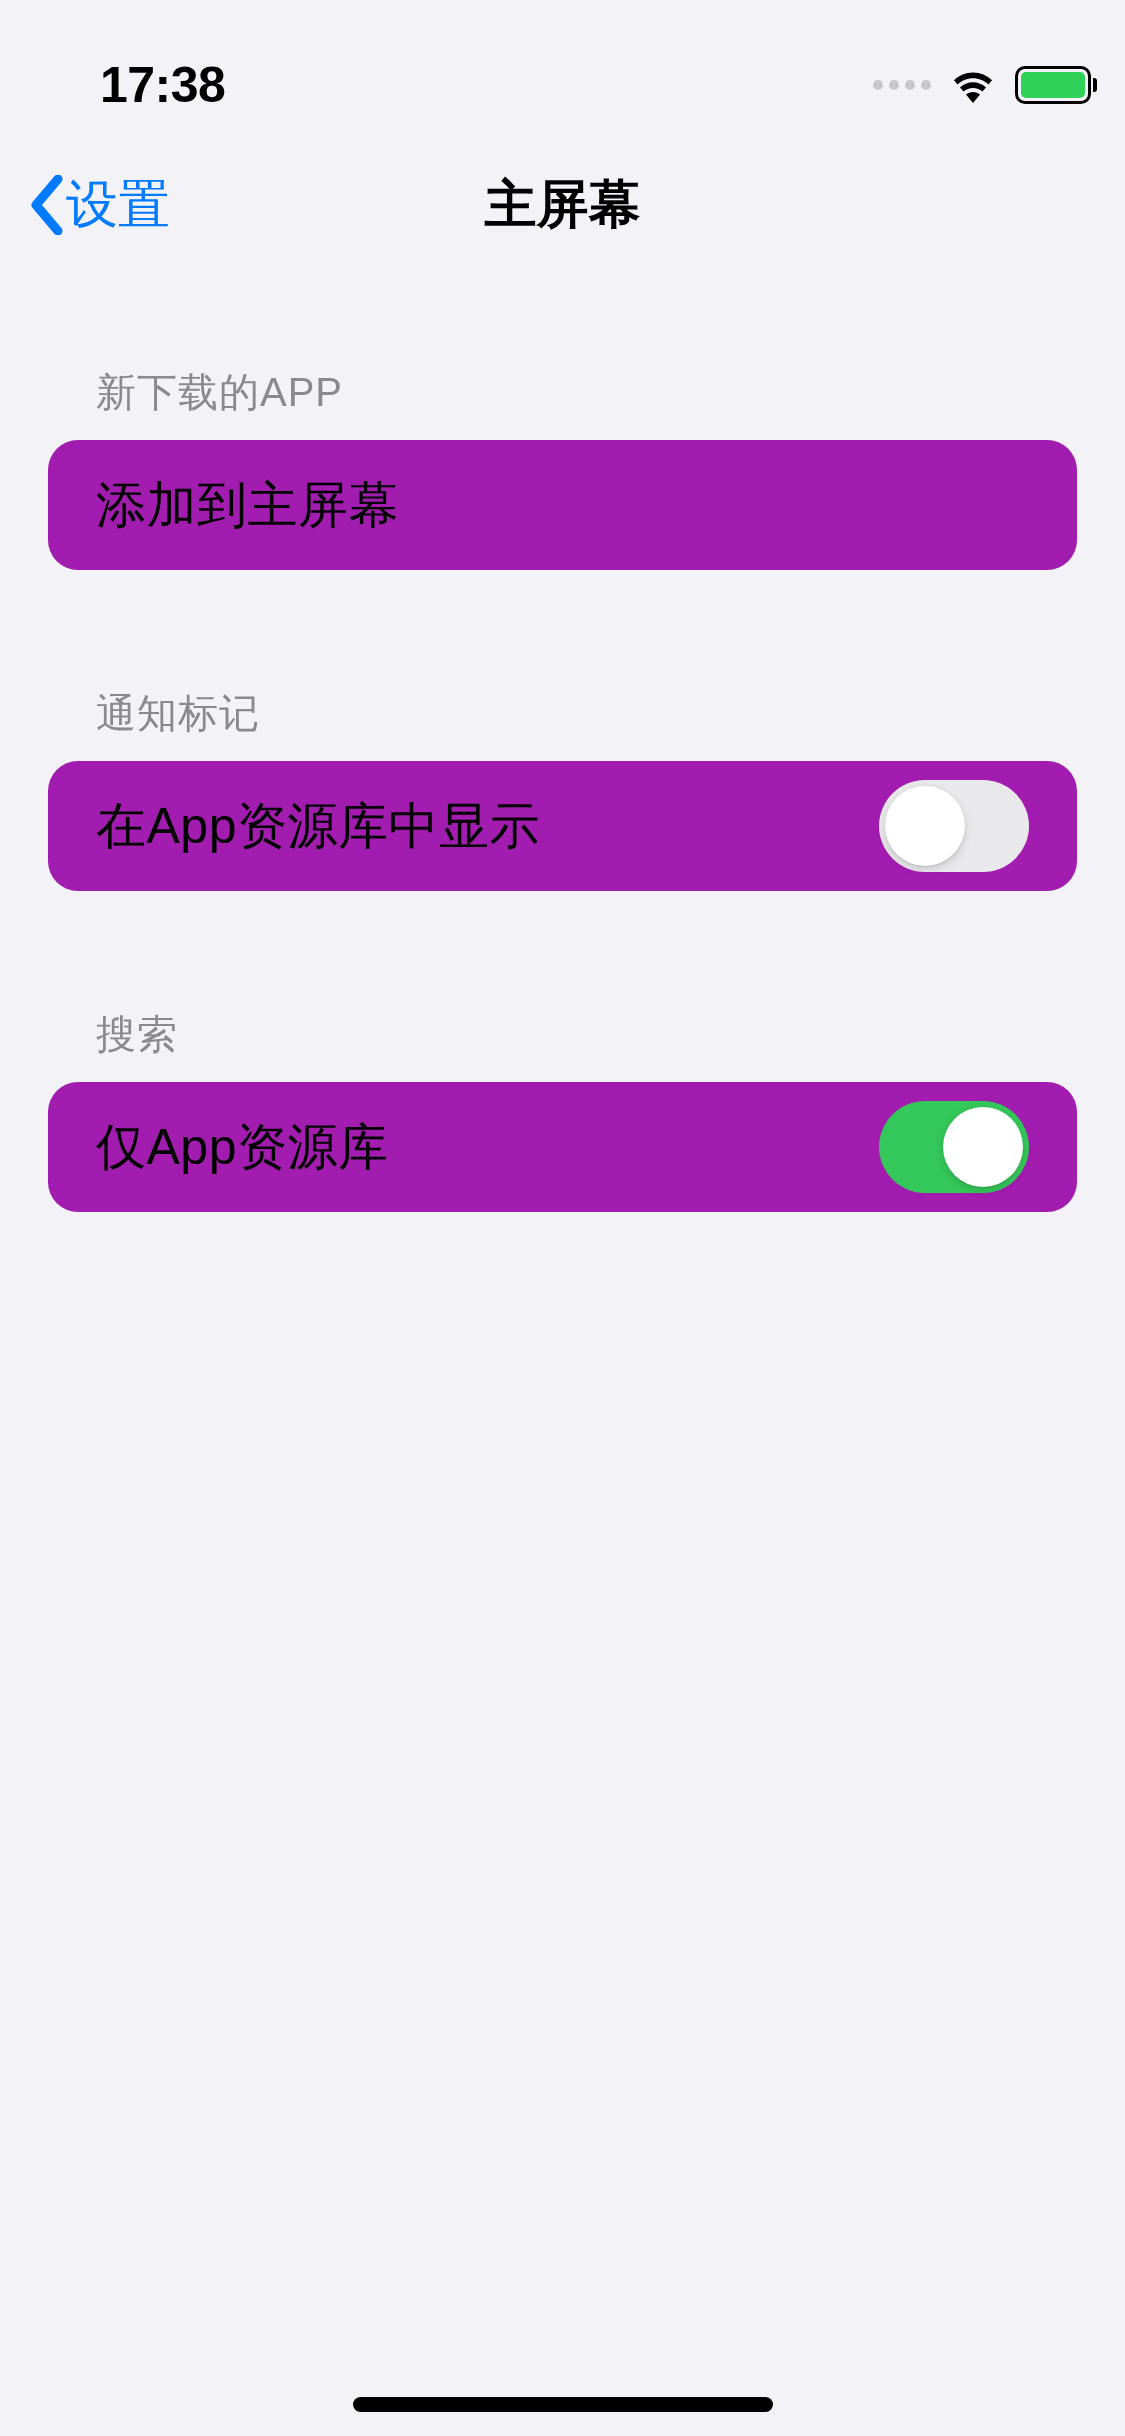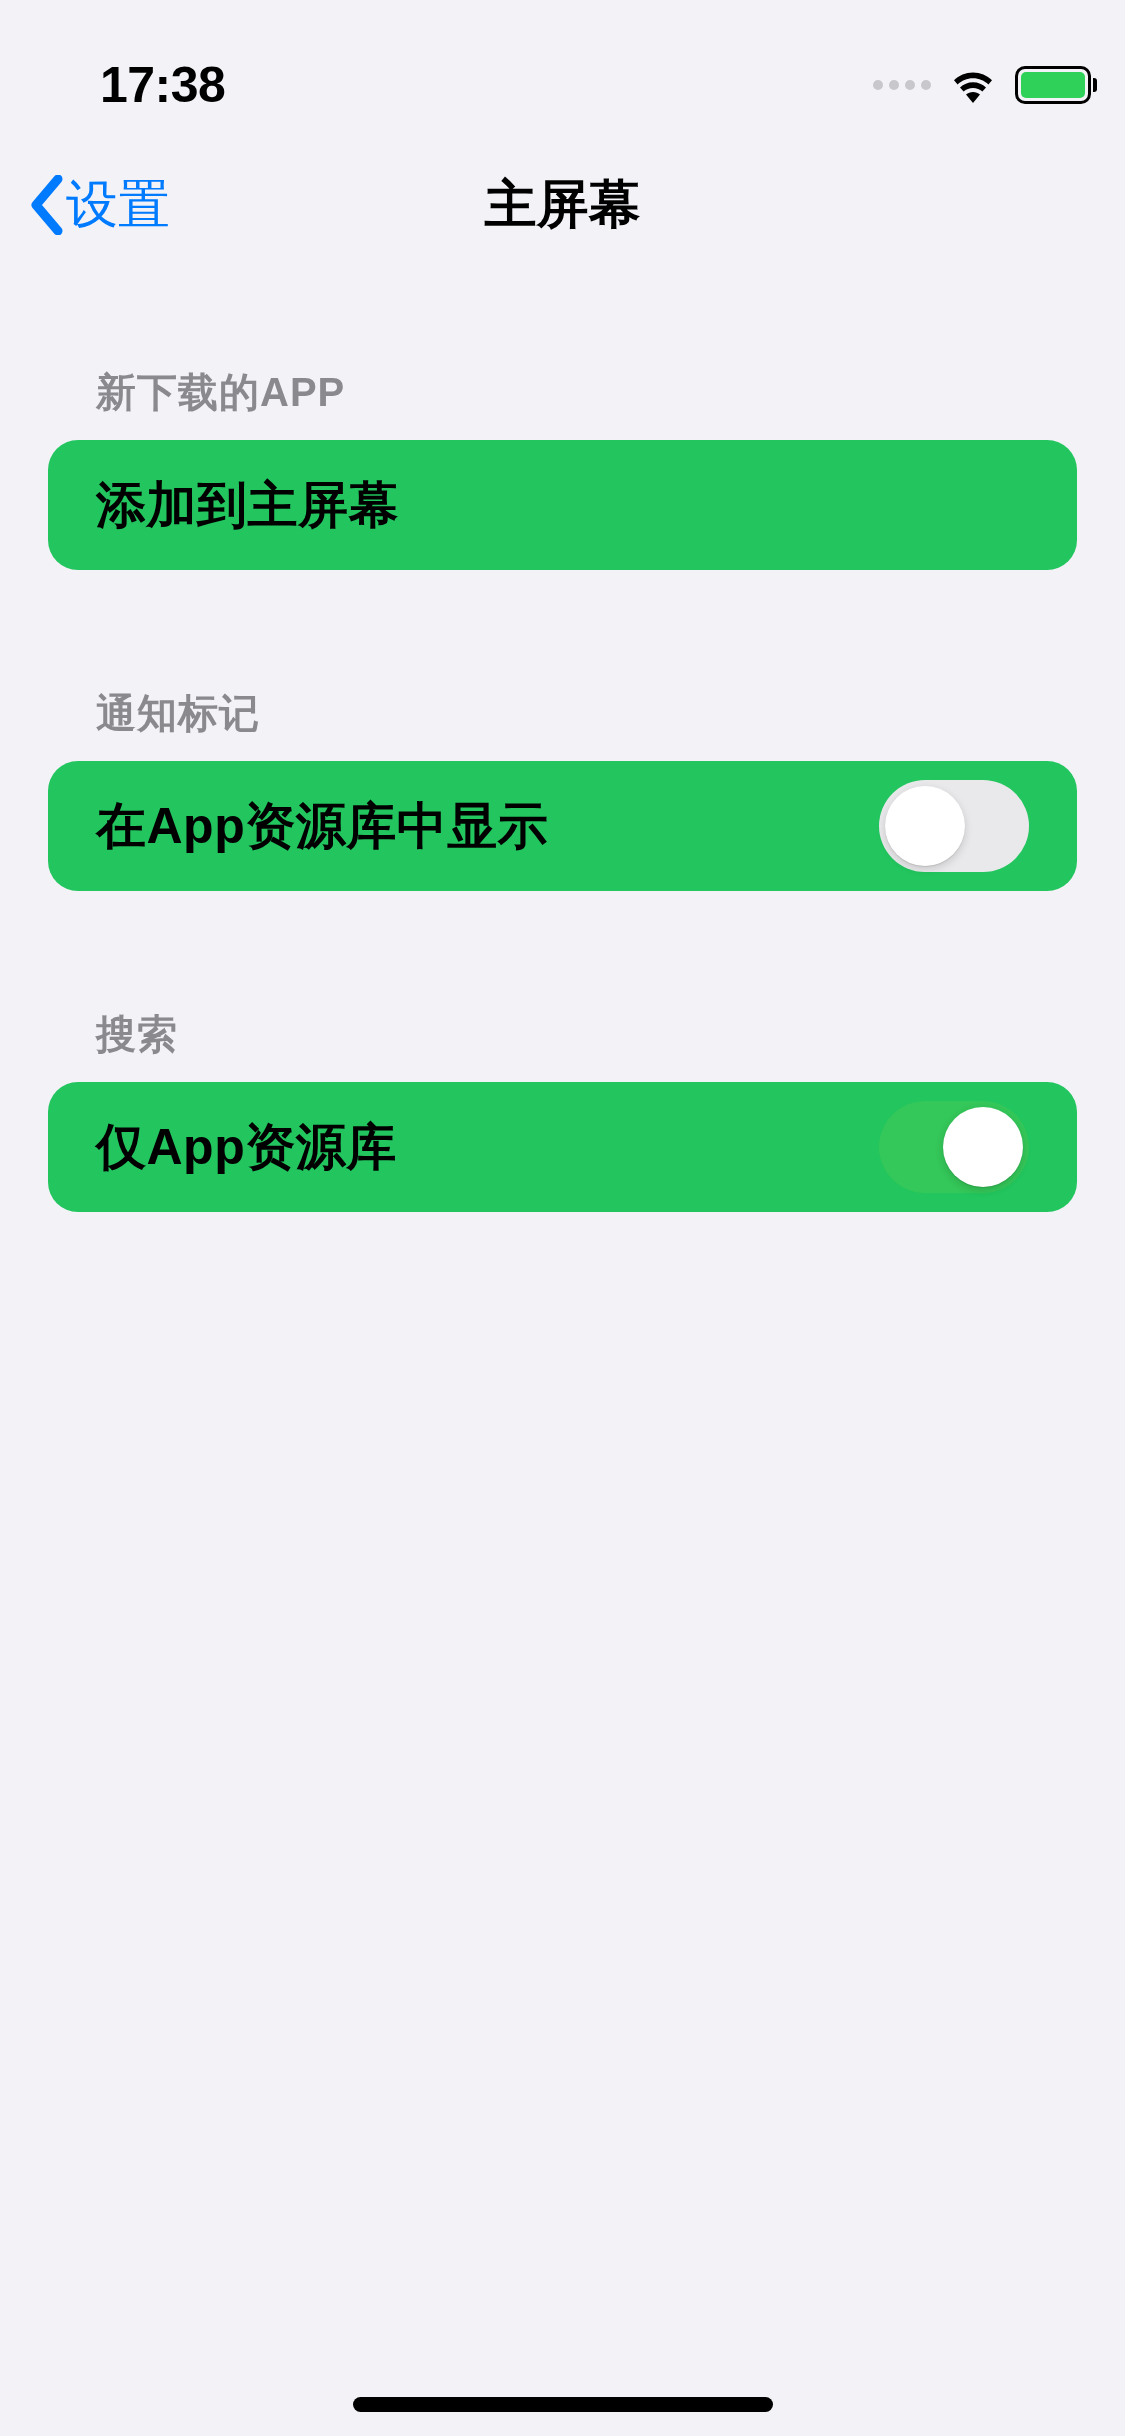--- a/index.html
+++ b/index.html
@@ -90,36 +90,35 @@
       position: absolute;
       left: 50%;
       transform: translateX(-50%);
       font-size: 52px;
       font-weight: 700;
       color: #000;
     }
     
     .content {
       padding: 0 48px;
-      font-weight: bold;
     }
     .section {
       margin-top: 116px;
     }
     .section:first-child {
       margin-top: 95px;
     }
     .section-header {
       font-size: 40px;
       color: #8a8a8e;
       padding: 0 48px 20px 48px;
       letter-spacing: 1px;
     }
     .section-group {
-      background: #22c55e;
+      background: #a21caf;
       border-radius: 30px;
       overflow: hidden;
     }
     .row {
       display: flex;
       align-items: center;
       justify-content: space-between;
       min-height: 130px;
       padding: 0 48px;
       position: relative;

